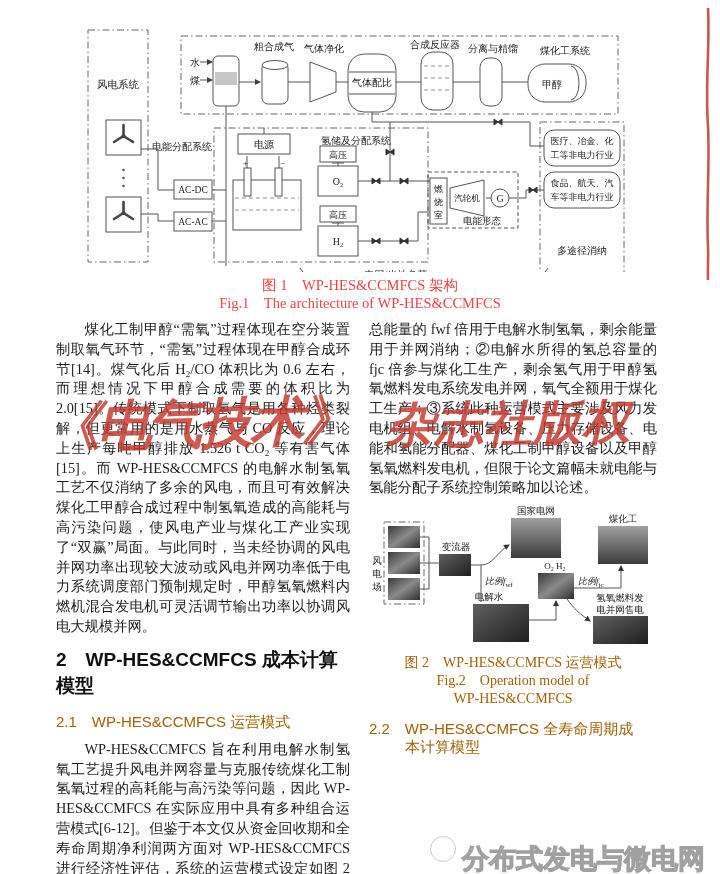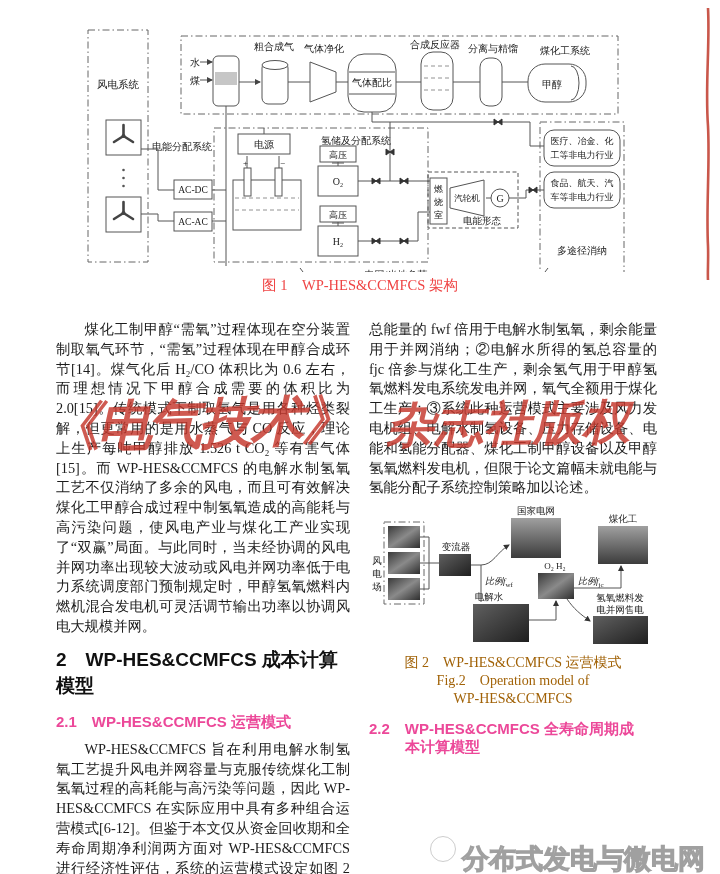--- a/index.html
+++ b/index.html
@@ -18,22 +18,22 @@
   .cap{position:absolute;width:100%;text-align:center;font-size:14.5px;color:#ef4444;}
   .capcol{text-align:center;font-size:14px;line-height:18px;color:#a16207;}
   
   .col{position:absolute;top:320px;}
   .col-left{left:56px;width:294px;}
   .col-right{left:369px;width:288px;}
   .body-p{margin:0;font-size:14.3px;line-height:19.8px;text-align:justify;}
   .indent{text-indent:2em;}
   .h-sec{font-family:"Liberation Sans", sans-serif;font-weight:bold;font-size:19px;
          margin:10px 0 14px 0;color:#111;}
-  .h-sub{font-family:"Liberation Sans", sans-serif;font-weight:bold;font-size:15px;
-         margin:4px 0 8px 0;color:#ec4899;}
+  .h-sub{font-family:"Liberation Sans", sans-serif;font-weight:normal;font-size:15px;
+         margin:4px 0 8px 0;color:#a16207;}
   .h-hang{padding-left:2.4em;text-indent:-2.4em;line-height:18px;margin:12px 13px 6px 0;}
   
   .wm-red{position:absolute;font-weight:bold;font-style:italic;color:#c5372c;opacity:.82;
           font-family:"Liberation Serif", serif;pointer-events:none;white-space:nowrap;}
   .wm-left{left:46px;top:388px;font-size:54px;letter-spacing:-3px;transform:rotate(-1.5deg);}
   .wm-right{left:386px;top:392px;font-size:48px;letter-spacing:1px;transform:rotate(-1deg);}
   .wm-gray{position:absolute;left:462px;top:833px;font-size:27px;font-weight:bold;
            font-family:Liberation Serif, serif;color:rgba(190,190,190,0.35);
            -webkit-text-stroke:1.1px #a0a0a0;white-space:nowrap;pointer-events:none;margin-top:8px;}
   .wm-logo{position:absolute;left:430px;top:836px;width:24px;height:24px;border:1.5px solid #ababab;
@@ -186,20 +186,21 @@
       <use href="#valve1" x="298" y="161"></use>
       <use href="#valve1" x="326" y="161"></use>
       <use href="#valve1" x="312" y="132"></use>
       <use href="#valve1" x="298" y="221"></use>
       <use href="#valve1" x="326" y="221"></use>
       <use href="#valve1" x="455" y="170"></use>
     </g>
   </svg>
 
   <div class="cap" style="top:276px">图 1　WP-HES&amp;CCMFCS 架构</div>
+  <div class="cap" style="top:294px">Fig.1　The architecture of WP-HES&amp;CCMFCS</div>
 
   <div class="col col-left">
     <p class="body-p indent">煤化工制甲醇“需氧”过程体现在空分装置制取氧气环节，“需氢”过程体现在甲醇合成环节[14]。煤气化后 H₂/CO 体积比为 0.6 左右，而理想情况下甲醇合成需要的体积比为 2.0[15]。传统模式下制取氢气是用各种烃类裂解，但更常用的是用水蒸气与 CO 反应，理论上生产每吨甲醇排放 1.526 t CO₂ 等有害气体[15]。而 WP-HES&amp;CCMFCS 的电解水制氢氧工艺不仅消纳了多余的风电，而且可有效解决煤化工甲醇合成过程中制氢氧造成的高能耗与高污染问题，使风电产业与煤化工产业实现了“双赢”局面。与此同时，当未经协调的风电并网功率出现较大波动或风电并网功率低于电力系统调度部门预制规定时，甲醇氢氧燃料内燃机混合发电机可灵活调节输出功率以协调风电大规模并网。</p>
     <div class="h-sec">2　WP-HES&amp;CCMFCS 成本计算模型</div>
     <div class="h-sub">2.1　WP-HES&amp;CCMFCS 运营模式</div>
     <p class="body-p indent">WP-HES&amp;CCMFCS 旨在利用电解水制氢氧工艺提升风电并网容量与克服传统煤化工制氢氧过程的高耗能与高污染等问题，因此 WP-HES&amp;CCMFCS 在实际应用中具有多种组合运营模式[6-12]。但鉴于本文仅从资金回收期和全寿命周期净利润两方面对 WP-HES&amp;CCMFCS 进行经济性评估，系统的运营模式设定如图 2 所示。①风电场输出</p>
   </div>
 
   <div class="col col-right">
     <p class="body-p">总能量的 fwf 倍用于电解水制氢氧，剩余能量用于并网消纳；②电解水所得的氢总容量的 fjc 倍参与煤化工生产，剩余氢气用于甲醇氢氧燃料发电系统发电并网，氧气全额用于煤化工生产；③系统此种运营模式主要涉及风力发电机组、电解水制氢设备、压力存储设备、电能和氢能分配器、煤化工制甲醇设备以及甲醇氢氧燃料发电机，但限于论文篇幅未就电能与氢能分配子系统控制策略加以论述。</p>

